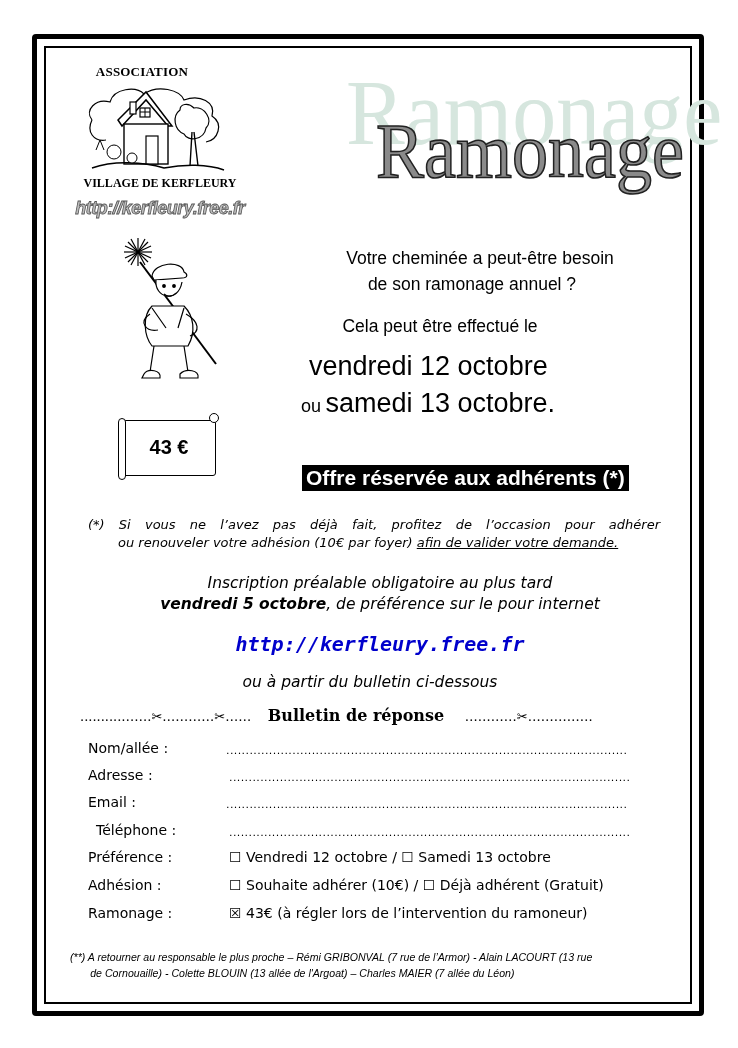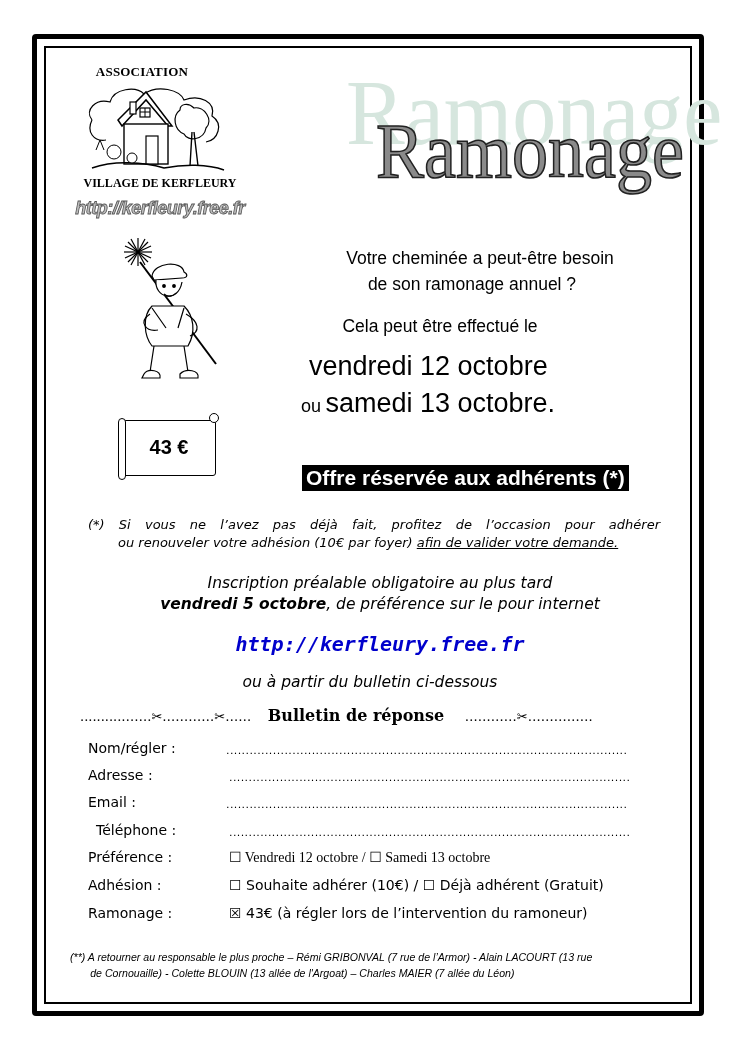--- a/index.html
+++ b/index.html
@@ -115,34 +115,34 @@
 </div>
 <div class="abs url-big" style="left:90px;top:632px;width:580px;">http://kerfleury.free.fr</div>
 <div class="abs insc" style="left:80px;top:673px;width:580px;">ou à partir du bulletin ci-dessous</div>
 
 <div class="abs bulletin-head">
   <span>..........…….✂…………✂……</span>&nbsp;&nbsp;&nbsp;
   <b>Bulletin de réponse</b>&nbsp;&nbsp;&nbsp;&nbsp;
   <span>…………✂……………</span>
 </div>
 
-<div class="abs form-label" style="left:88px;top:740px;">Nom/régler :</div>
+<div class="abs form-label" style="left:88px;top:740px;">Nom/allée :</div>
 <div class="abs dots" style="left:226px;top:744px;width:404px;">.......................................................................................................</div>
 
 <div class="abs form-label" style="left:88px;top:767px;">Adresse :</div>
 <div class="abs dots" style="left:229px;top:771px;width:404px;">.......................................................................................................</div>
 
 <div class="abs form-label" style="left:88px;top:794px;">Email :</div>
 <div class="abs dots" style="left:226px;top:798px;width:404px;">.......................................................................................................</div>
 
 <div class="abs form-label" style="left:96px;top:822px;">Téléphone :</div>
 <div class="abs dots" style="left:229px;top:826px;width:404px;">.......................................................................................................</div>
 
 <div class="abs form-label" style="left:88px;top:849px;">Préférence :</div>
-<div class="abs form-value" style="left:229px;top:849px;font-family:Liberation Serif, serif;">
+<div class="abs form-value" style="left:229px;top:849px;">
   <span>☐</span>
   <span>Vendredi 12 octobre</span>
   <span>/</span>
   <span>☐</span>
   <span>Samedi 13 octobre</span>
 </div>
 
 <div class="abs form-label" style="left:88px;top:877px;">Adhésion :</div>
 <div class="abs form-value" style="left:229px;top:877px;">
   <span>☐</span>

